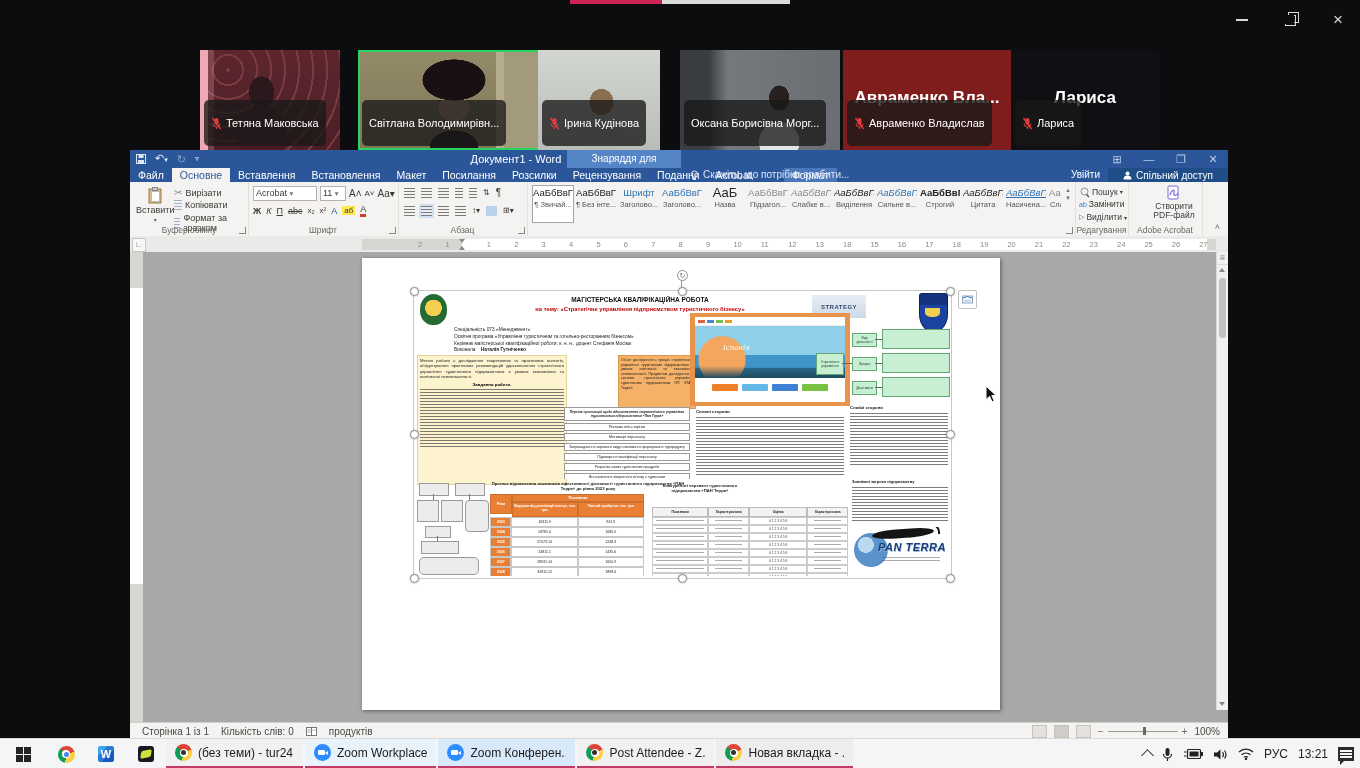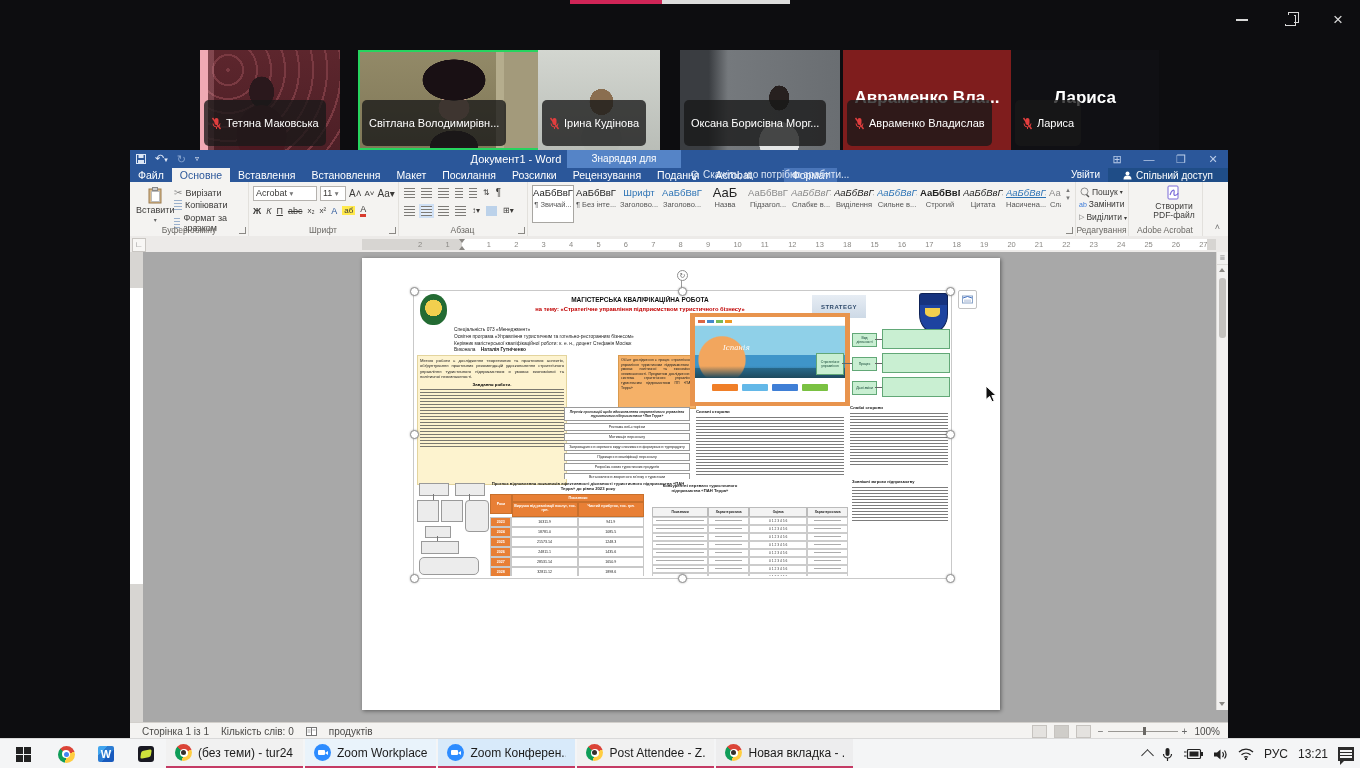--- a/index.html
+++ b/index.html
@@ -761,20 +761,27 @@
                   <div class="rt-c" style="width:40px;height:6px;"></div>
                 </div>
               </div>
           </div>
 
           <div class="p-abs" style="left:438px;top:188px;width:96px;height:46px;">
             <div class="swhd" style="font-size:4px;">Зовнішні загрози підприємству</div>
             <div class="txtl" style="margin-top:2px;height:36px;"></div>
           </div>
 
+          <div class="p-abs" style="left:438px;top:236px;width:96px;height:48px;">
+            <div style="position:absolute;left:2px;top:6px;width:34px;height:34px;border-radius:50%;background:radial-gradient(circle at 35% 35%,#bcd9f2 0 25%,#5a93cc 26% 70%,#2e5fa3 100%);"></div>
+            <div style="position:absolute;left:20px;top:2px;width:62px;height:9px;background:#141414;border-radius:50% 40% 60% 50%/70% 60% 70% 60%;transform:rotate(-4deg);"></div>
+            <div style="position:absolute;left:76px;top:-3px;width:10px;height:8px;border:2px solid #141414;border-bottom:none;border-left:none;border-radius:0 8px 0 0;"></div>
+            <div style="position:absolute;left:26px;top:14px;font-size:11px;font-weight:bold;font-style:italic;color:#1a3f7a;text-shadow:0.5px 0.5px 0 #9ab6d8;letter-spacing:.5px;">PAN TERRA</div>
+            <div class="txtl-lt" style="position:absolute;left:30px;top:30px;width:58px;height:5px;"></div>
+          </div>
         </div>
 
         <div class="hdl" style="left:48px;top:29px;"></div>
         <div class="hdl" style="left:316px;top:29px;"></div>
         <div class="hdl" style="left:584px;top:29px;"></div>
         <div class="hdl" style="left:48px;top:172px;"></div>
         <div class="hdl" style="left:584px;top:172px;"></div>
         <div class="hdl" style="left:48px;top:316px;"></div>
         <div class="hdl" style="left:316px;top:316px;"></div>
         <div class="hdl" style="left:584px;top:316px;"></div>

